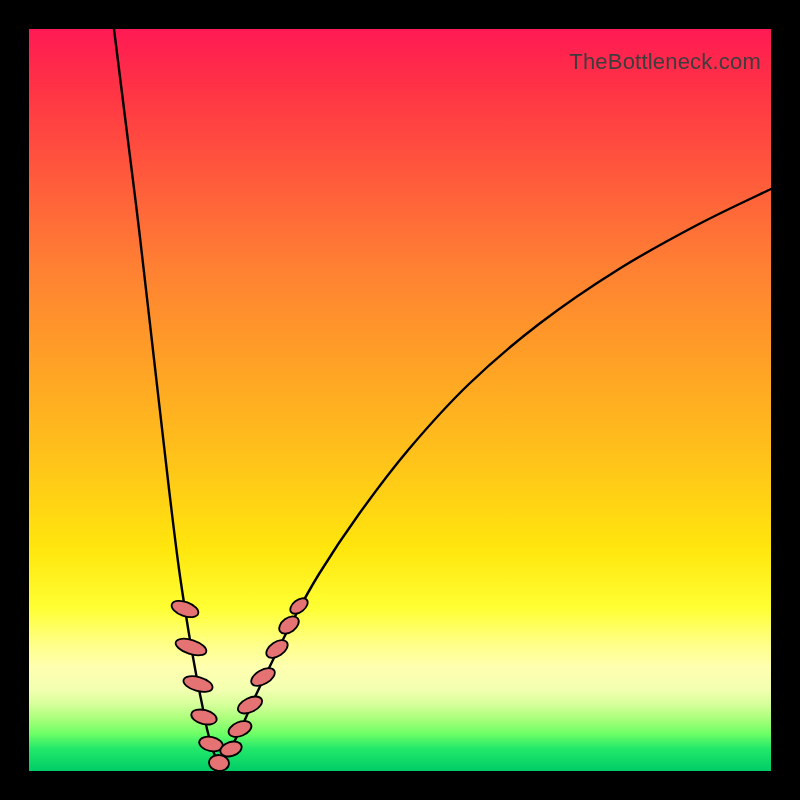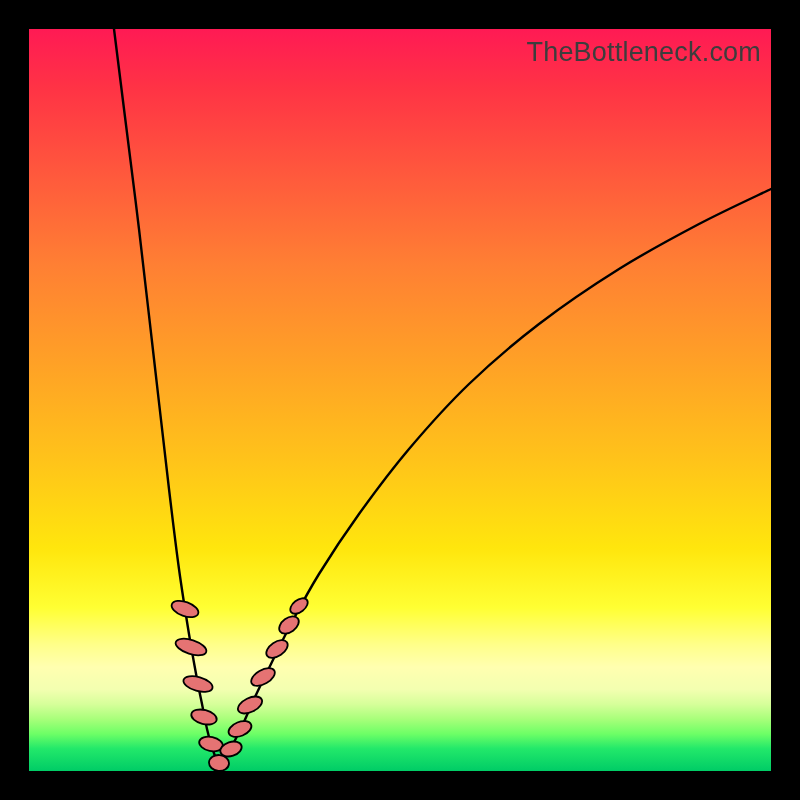--- a/index.html
+++ b/index.html
@@ -30,24 +30,24 @@
       #ffffb0 86%,
       #f3ffb0 89%,
       #d6ff9a 91%,
       #a8ff7a 93%,
       #6dff66 95%,
       #22e86a 97%,
       #00cc66 100%);
   }
   .watermark {
     position: absolute;
-    top: 8px;
+    top: 20px;
     right: 10px;
     color: #3d3d3d;
-    font-size: 27px;
+    font-size: 22px;
     font-weight: 500;
     letter-spacing: 0.2px;
     user-select: none;
   }
   svg.plot {
     position: absolute;
     left: 0;
     top: 0;
     width: 742px;
     height: 742px;

